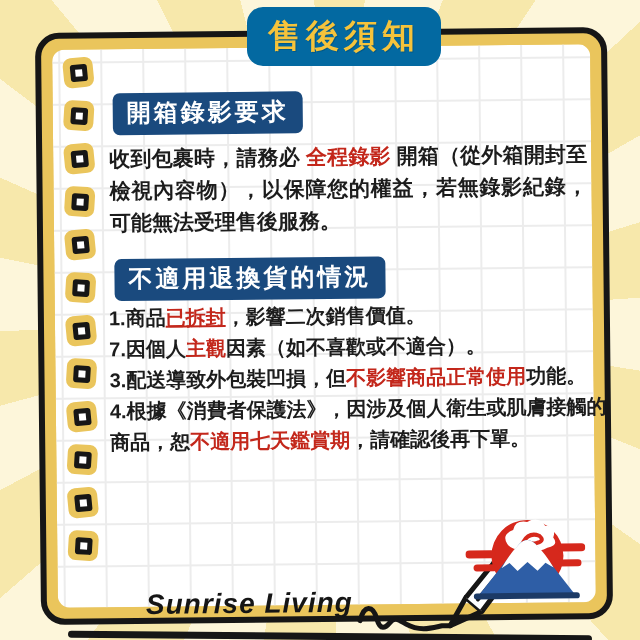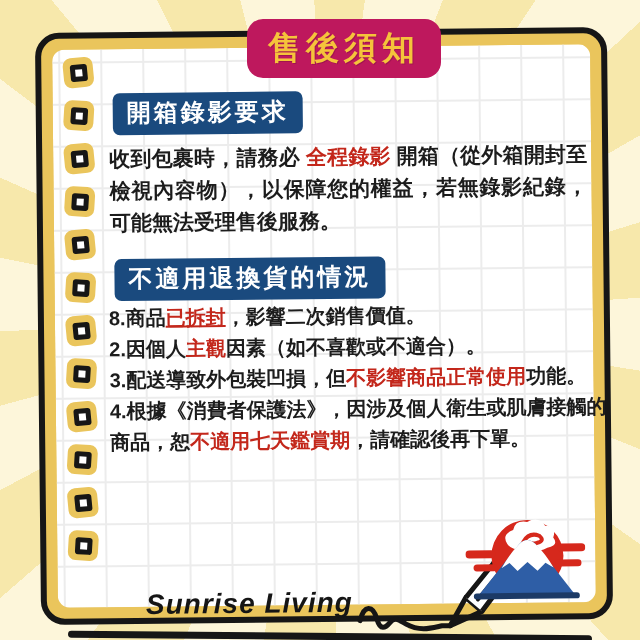--- a/index.html
+++ b/index.html
@@ -21,24 +21,23 @@
   .paper{
     position:relative;width:100%;height:100%;border-radius:12px;
     background-color:#ffffff;
     background-image:
       linear-gradient(#ececec 2px, transparent 2px),
       linear-gradient(90deg,#ececec 2px, transparent 2px);
     background-size:42px 42px;background-position:6px 12px;
   }
   .title-banner{
     position:absolute;left:247px;top:7px;z-index:6;
-    background:#be185d;border-radius:16px;padding:7px 21px;
+    background:#0369a1;border-radius:16px;padding:7px 21px;
     color:#f5c33b;font-size:33px;font-weight:bold;letter-spacing:5px;
     text-shadow:1px 1px 0 rgba(0,0,0,.15);
-    margin-top:12px;
   }
   .cb-col{
     position:absolute;left:11px;top:8px;display:flex;
     flex-direction:column;gap:13px;
   }
   .cb{
     width:30px;height:30px;background:#eac55c;border-radius:8px;
     display:flex;align-items:center;justify-content:center;
   }
   .cb:nth-child(odd){transform:rotate(-5deg);}
@@ -121,22 +120,22 @@
         </span>
       </div>
 
     <div class="sec-head head-1">開箱錄影要求</div>
 
     <div class="para"><span>收到包裹時，請務必 </span><span style="color: rgb(195, 39, 27);">全程錄影</span><span> 開箱（從外箱開封至檢視內容物），以保障您的權益，若無錄影紀錄，可能無法受理售後服務。</span></div>
 
     <div class="sec-head head-2">不適用退換貨的情況</div>
 
     <div class="list">
-        <div><span>8.商品</span><span style="color: rgb(195, 39, 27); text-decoration: underline;">已拆封</span><span>，影響二次銷售價值。</span></div>
-        <div><span>2.因個人</span><span style="color: rgb(195, 39, 27);">主觀</span><span>因素（如不喜歡或不適合）。</span></div>
+        <div><span>1.商品</span><span style="color: rgb(195, 39, 27); text-decoration: underline;">已拆封</span><span>，影響二次銷售價值。</span></div>
+        <div><span>7.因個人</span><span style="color: rgb(195, 39, 27);">主觀</span><span>因素（如不喜歡或不適合）。</span></div>
         <div><span>3.配送導致外包裝凹損，但</span><span style="color: rgb(195, 39, 27);">不影響商品正常使用</span><span>功能。</span></div>
         <div><span>4.根據《消費者保護法》，因涉及個人衛生或肌膚接觸的商品，恕</span><span style="color: rgb(195, 39, 27);">不適用七天鑑賞期</span><span>，請確認後再下單。</span></div>
       </div>
 
     <div class="signature-row">
       <div class="brand">Sunrise Living</div>
       <svg class="pen-svg" width="160" height="110" viewBox="0 0 160 110">
         <path d="M6 82 C10 66, 19 66, 23 81 C26 92, 31 90, 36 84 C41 78, 45 82, 52 86 C66 94, 78 90, 88 88 L96 88" fill="none" stroke="#151515" stroke-width="5" stroke-linecap="round"></path>
         <path d="M96 88 L112 60 L128 74 Z" fill="none" stroke="#151515" stroke-width="5" stroke-linejoin="round"></path>
         <path d="M96 88 L103 76 L109 82 Z" fill="#151515"></path>

